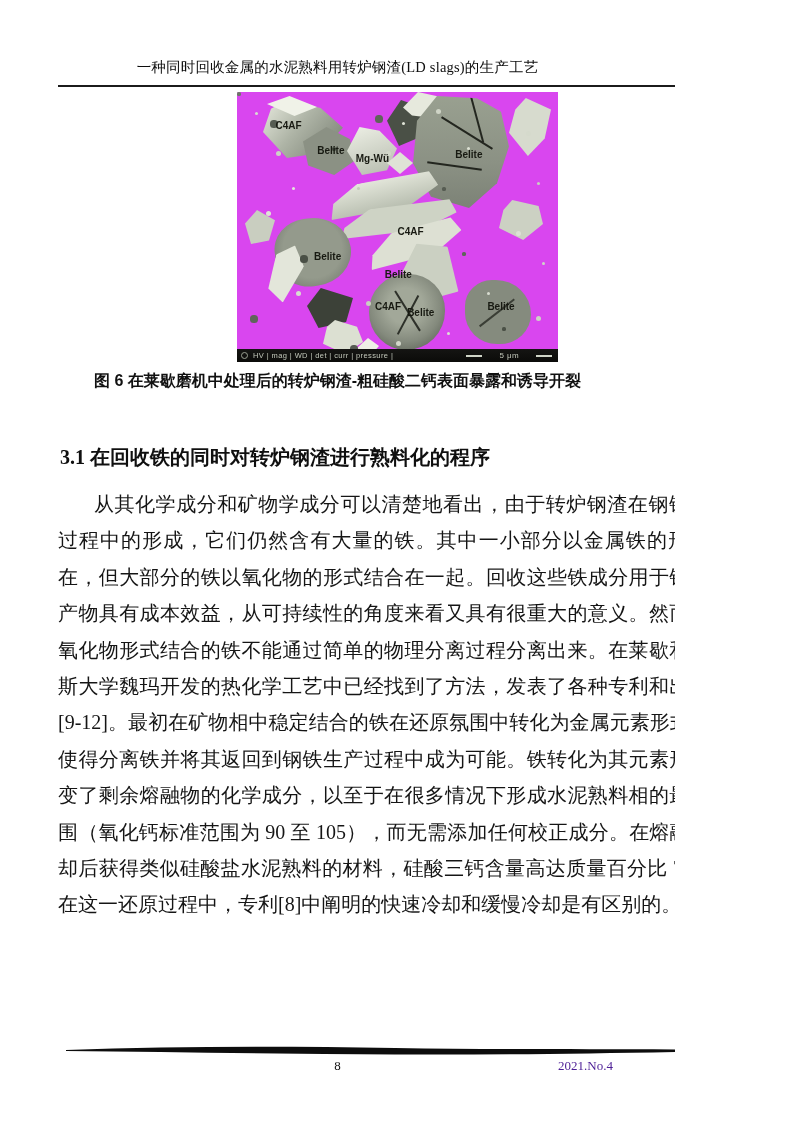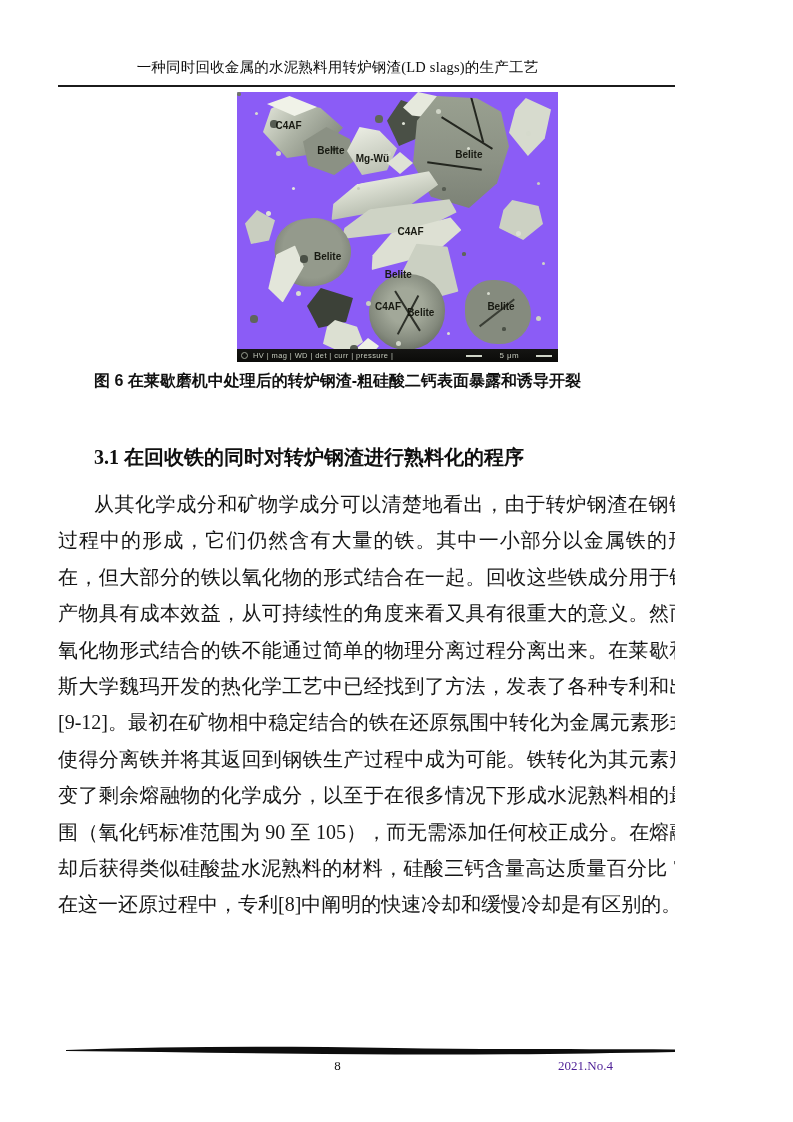--- a/index.html
+++ b/index.html
@@ -11,21 +11,21 @@
   
   .running-head {
     position:absolute; top:58px; left:0; width:100%; text-align:center;
     font-size:14.5px; color:#0d0d0d; letter-spacing:0.2px;
   }
   .head-rule { position:absolute; top:85px; left:58px; width:672px; height:2px; background:#1b1b1b; }
 
   
   .sem {
     position:absolute; left:237px; top:92px; width:321px; height:270px;
-    background:#8b5cf6; overflow:hidden;
+    background:#d946ef; overflow:hidden;
   }
   .pt { position:absolute; }
   .pA { left:26px; top:8px; width:80px; height:58px;
         background:linear-gradient(130deg,#e8ebdf 0%,#aeb4a6 45%,#757b6f 100%);
         clip-path:polygon(30% 0,72% 14%,100% 48%,70% 92%,30% 100%,0 55%,10% 15%); }
   .pA2{ left:30px; top:4px; width:50px; height:20px; background:#f0f2e8;
         clip-path:polygon(0 40%,45% 0,100% 55%,55% 100%); }
   .pB { left:66px; top:35px; width:52px; height:48px; background:#8b9184;
         clip-path:polygon(45% 0,90% 25%,100% 70%,60% 100%,10% 80%,0 30%); }
   .pC { left:110px; top:35px; width:50px; height:48px;
@@ -112,21 +112,20 @@
     font-family:"Liberation Sans","DejaVu Sans",sans-serif;
     font-size:16px; font-weight:700; color:#111111;
   }
   .sec-heading {
     position:absolute; left:64px; top:407px; font-size:20px; font-weight:700; color:#0f0f0f;
     font-family:"Liberation Serif","DejaVu Serif",serif;
   }
   .subsec-heading {
     position:absolute; left:60px; top:444px; font-size:20px; font-weight:700; color:#0f0f0f;
     font-family:"Liberation Serif","DejaVu Serif",serif;
-    margin-left:34px;
   }
 
   
   .body-para {
     position:absolute; left:58px; width:672px;
     font-size:20px; color:#151515; text-align:justify; text-justify:inter-ideograph;
     text-indent:36px;
   }
   .para1 { top:486px; line-height:36.4px; }
   .para2 { top:918px; line-height:41px; }

